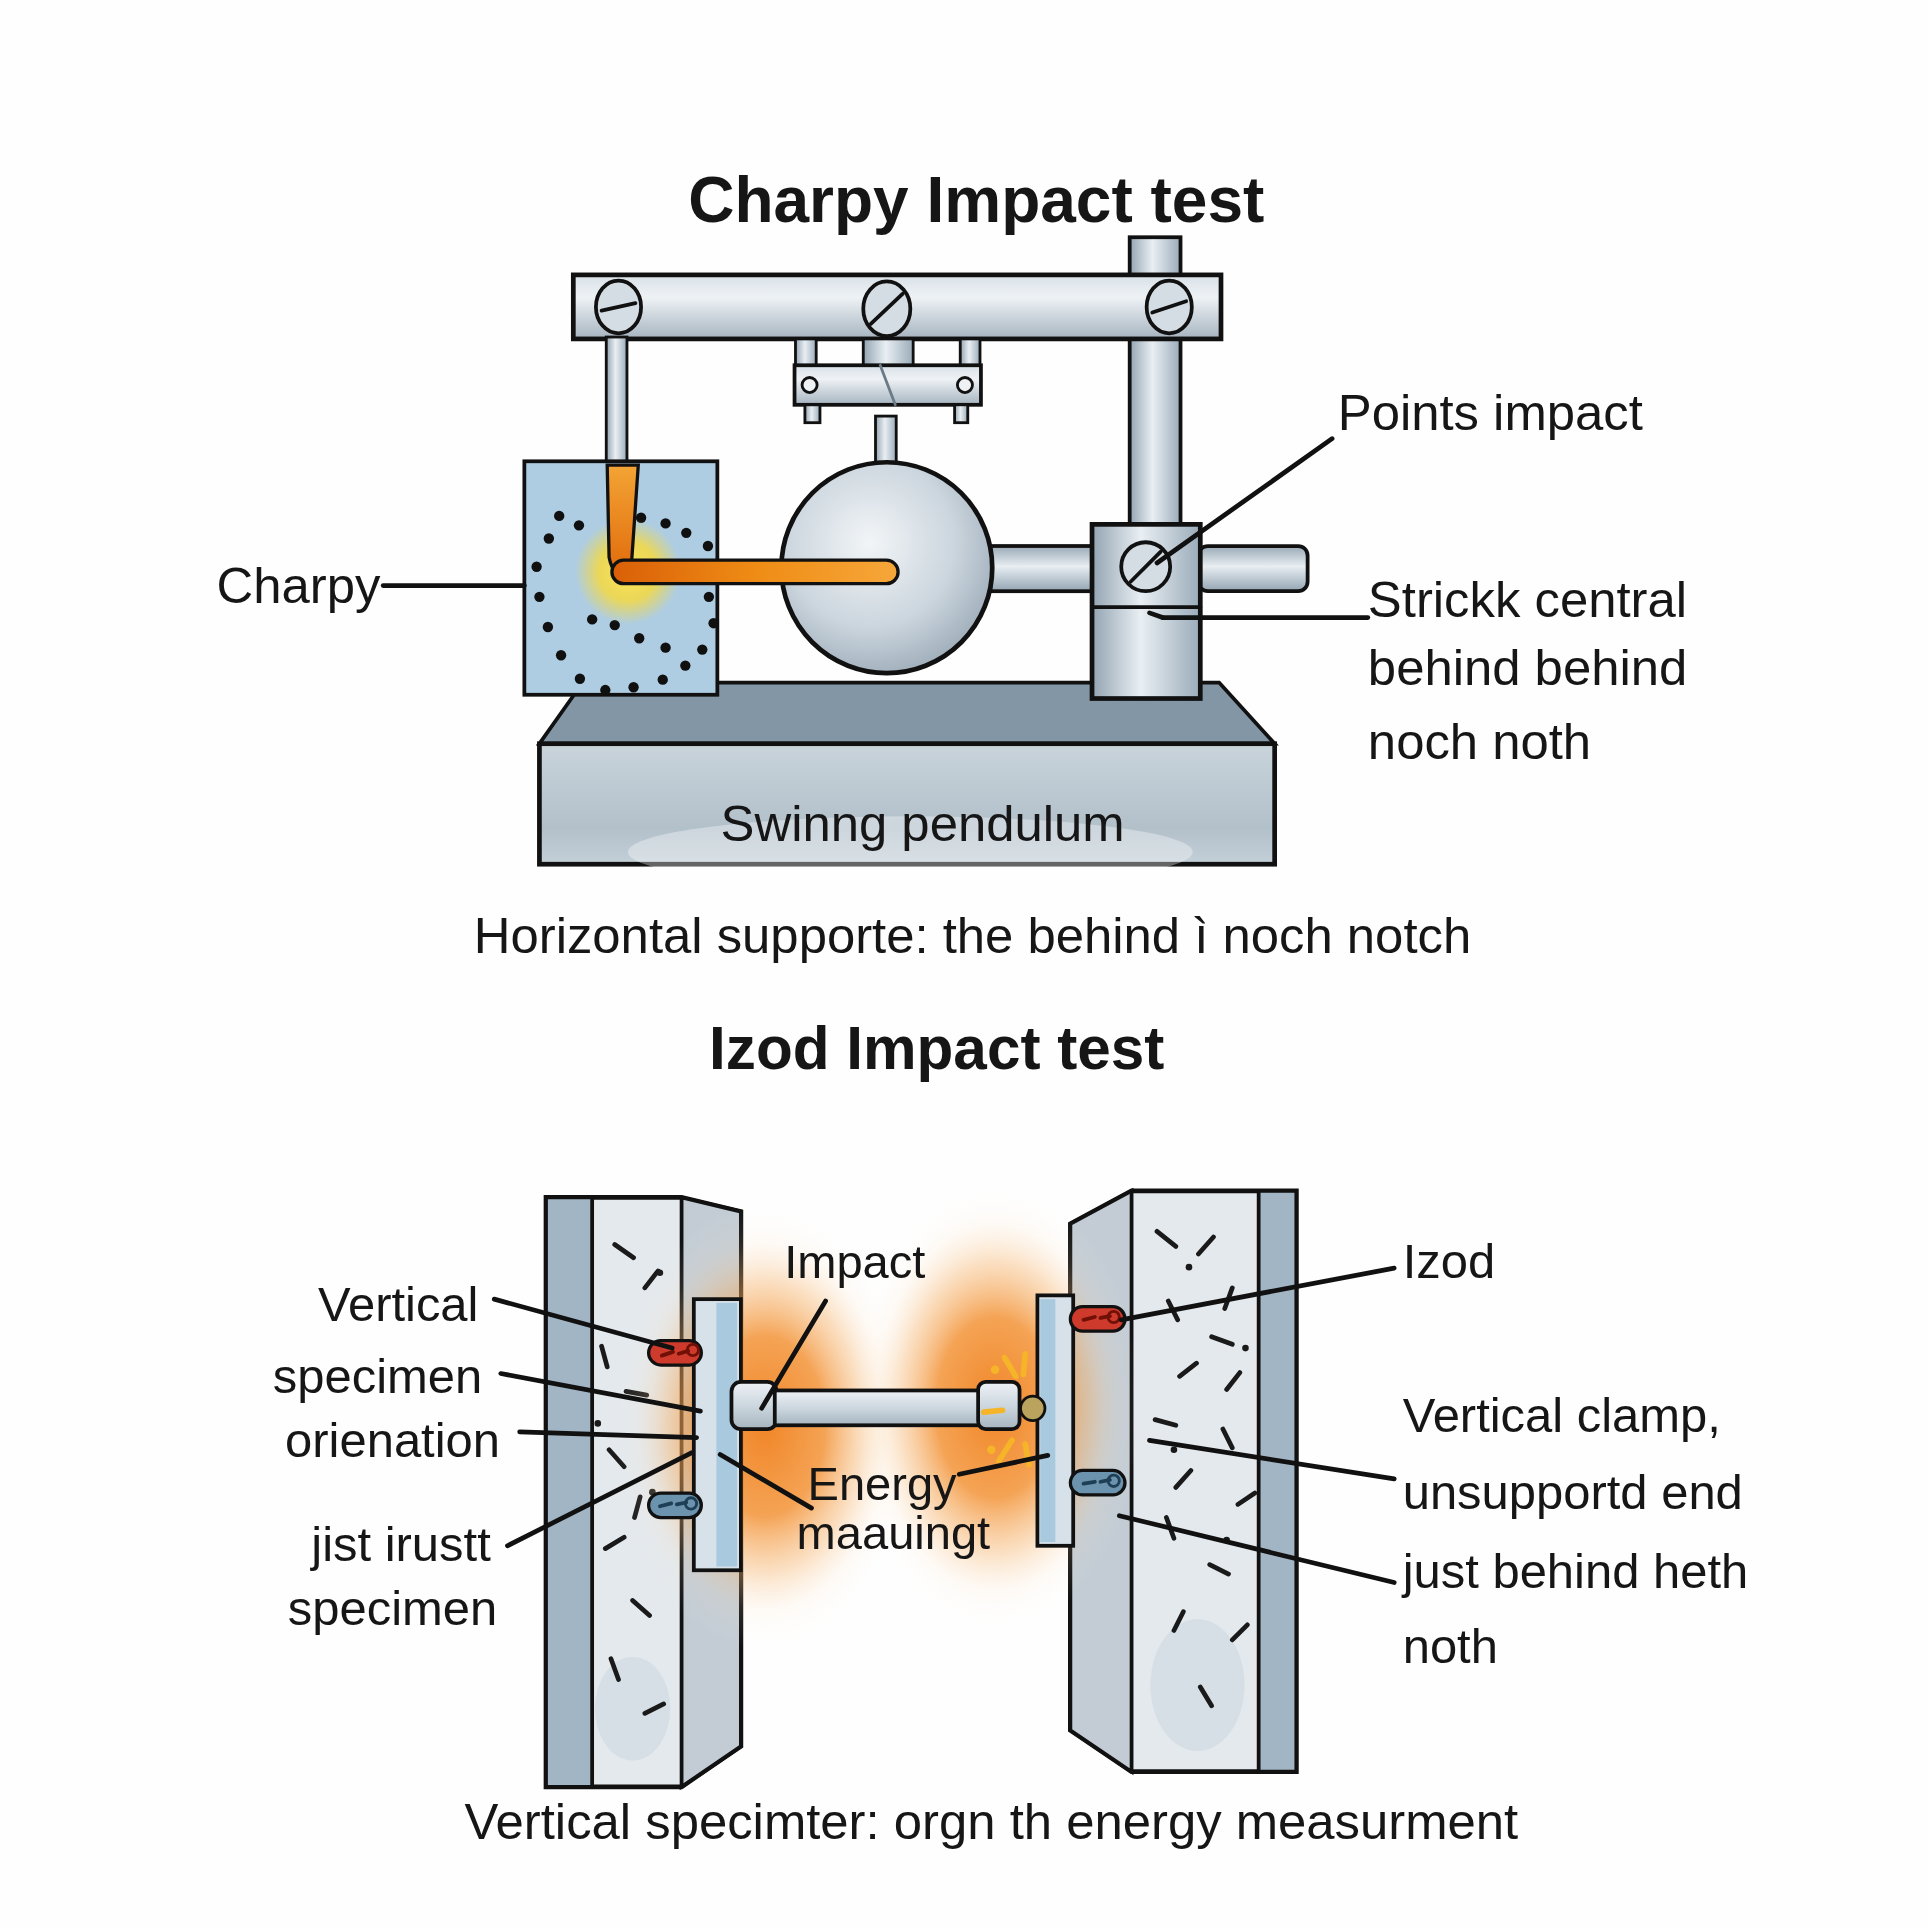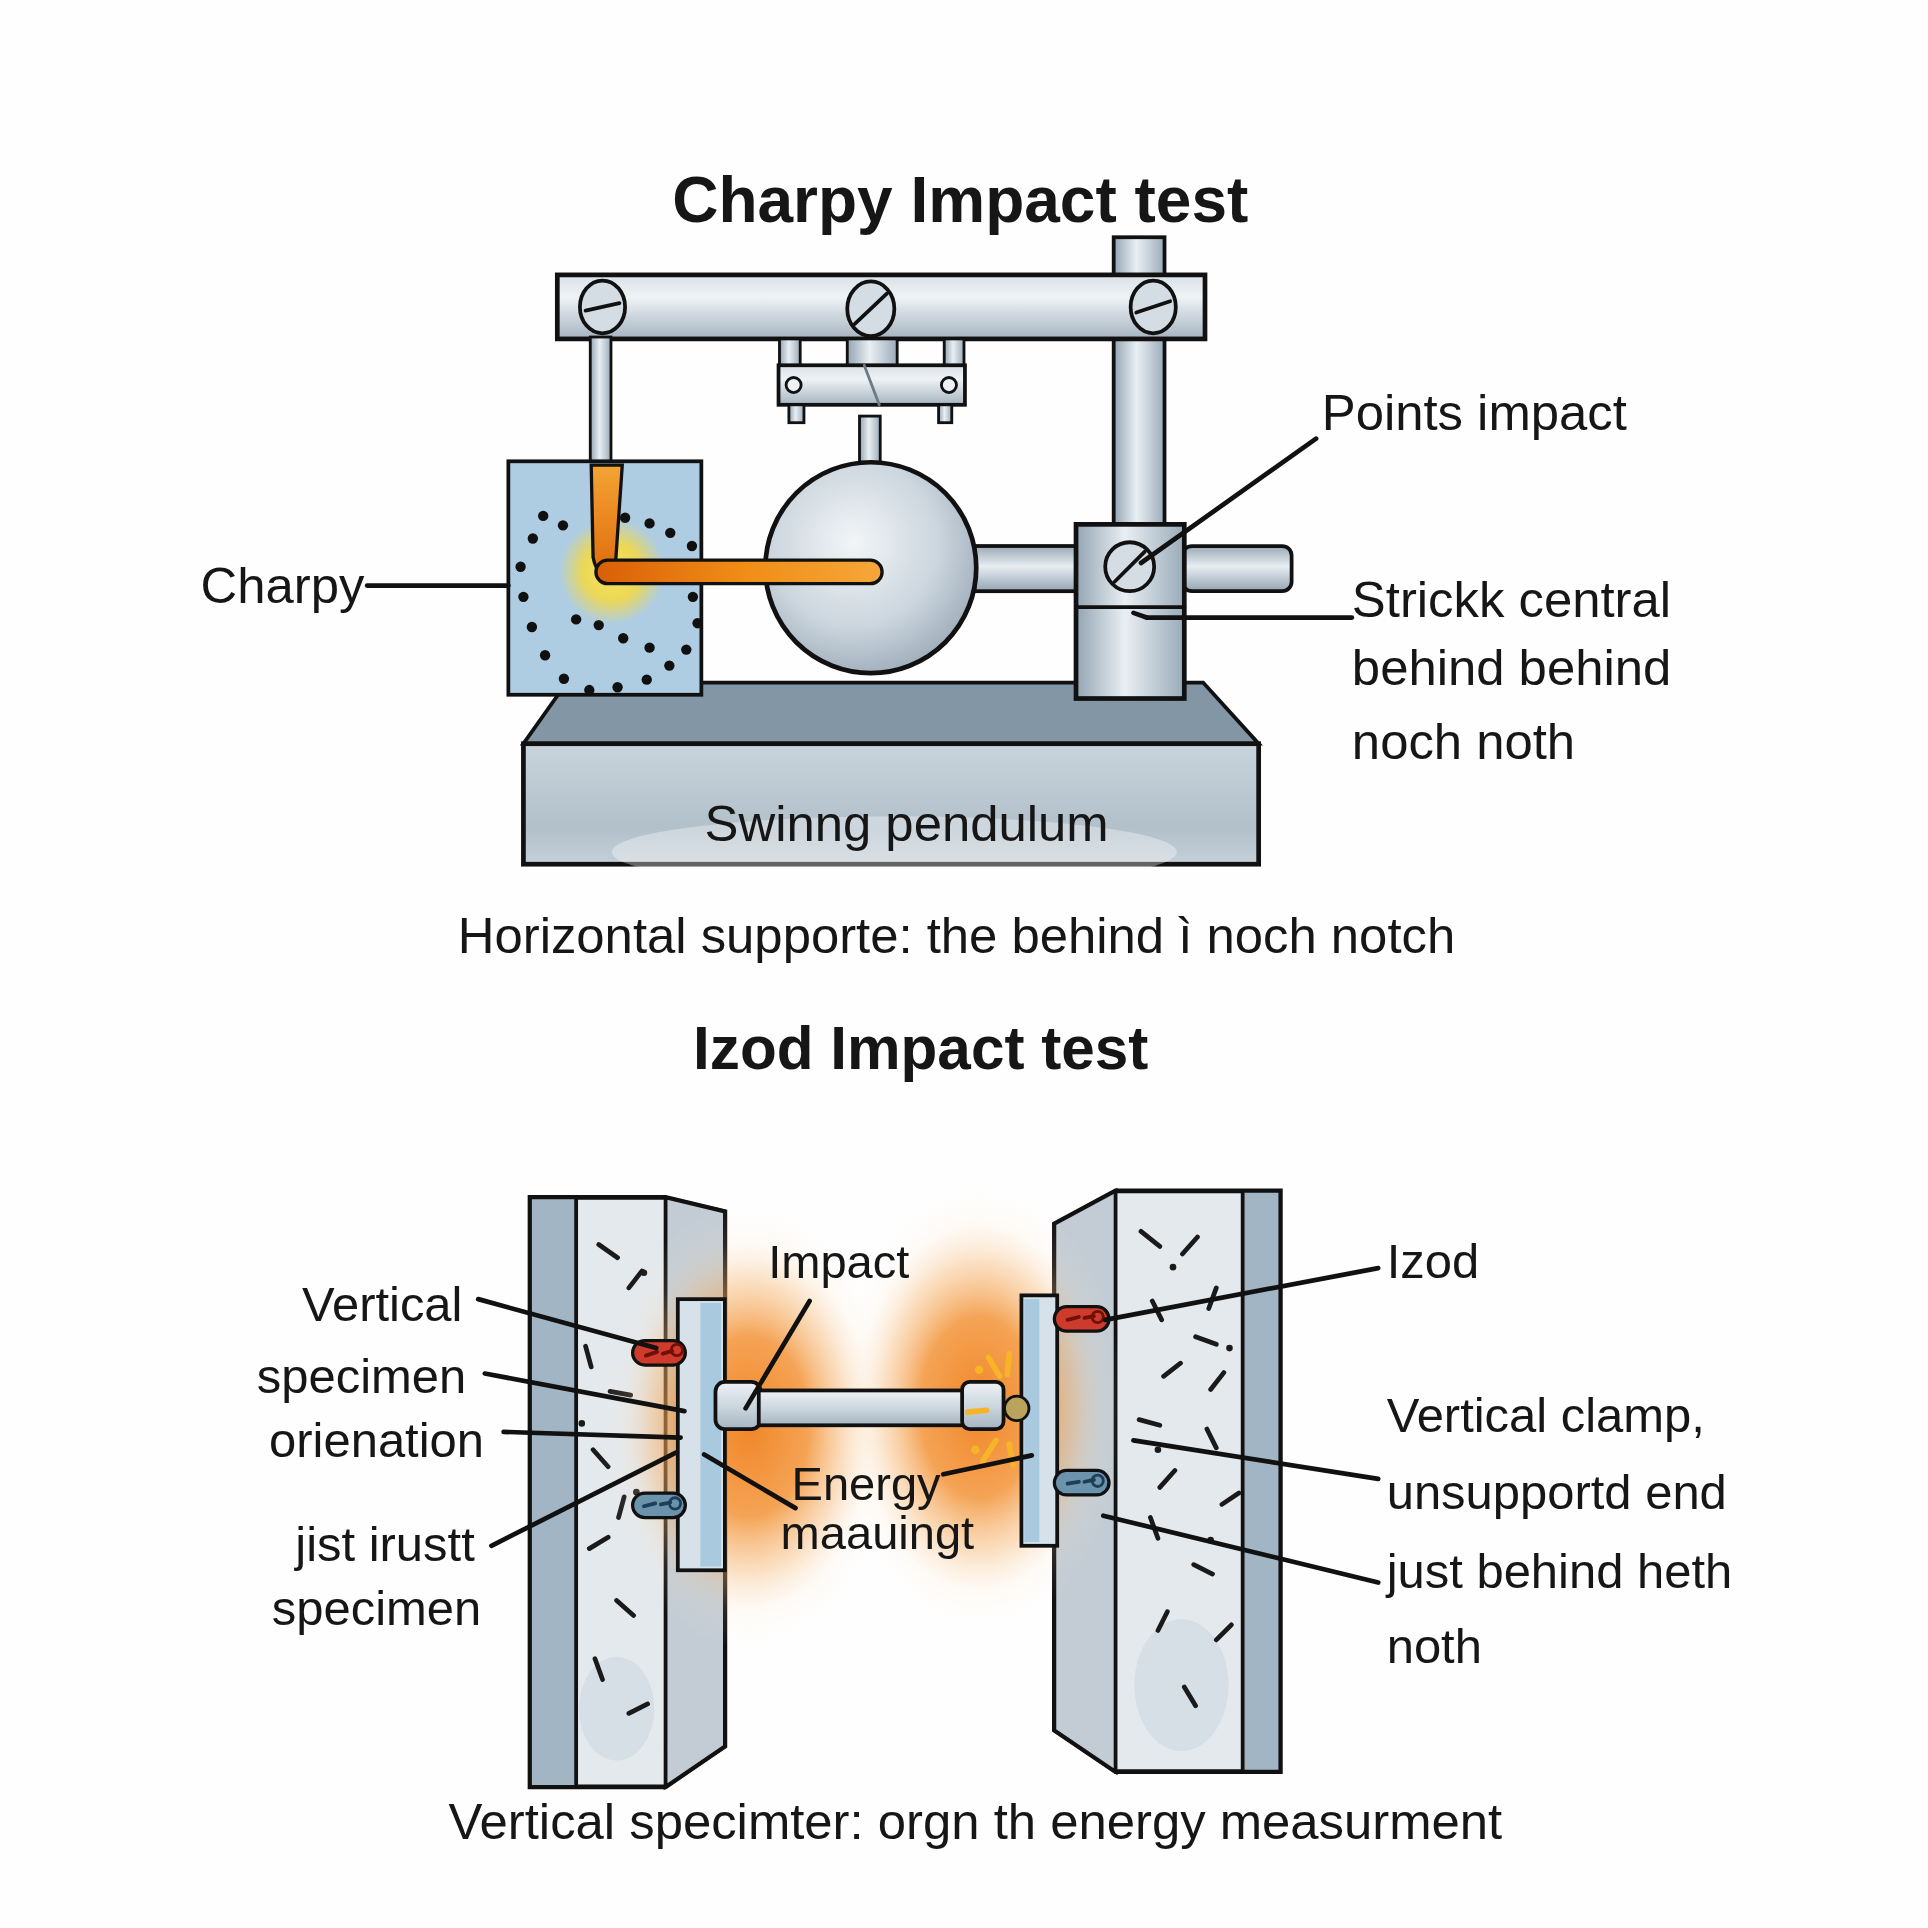--- a/index.html
+++ b/index.html
@@ -1,19 +1,19 @@
 <!DOCTYPE html>
 <html style="--background: #fefefe; --outline: #111111; --metal-light: #e9eef2; --metal-mid: #c2cdd6; --metal-dark: #8c9cab; --panel-blue: #aecde2; --specimen-plate: #d6e1ea; --plate-blue-edge: #a8c9de; --arm-orange: #e8710f; --glow-orange: #f58a1f; --glow-yellow: #f6d93f; --pin-red: #ce3a2c; --pin-blue: #6b93ad; --block-face: #e4e9ed; --block-strip: #a2b5c4;font-size:15px"><head>
 <meta charset="utf-8">
 <style>
   :root{
     --bg:#fefefe; --outline:#111111;
   }
   html,body{margin:0;padding:0;background:var(--bg);}
-  .stage{width:1718px;height:1928px;position:relative;font-family:"Liberation Sans",sans-serif;}
+  .stage{width:1718px;height:1928px;position:relative;font-family:"Liberation Sans",sans-serif;padding-left:16px;}
   svg{display:block;}
   text{font-family:"Liberation Sans",sans-serif;fill:#161616;}
   .title{font-weight:bold;}
 </style>
 </head>
 <body>
 
 <div class="stage">
 <svg viewBox="0 0 2048 2048" width="1928" height="1928">
   <defs>

